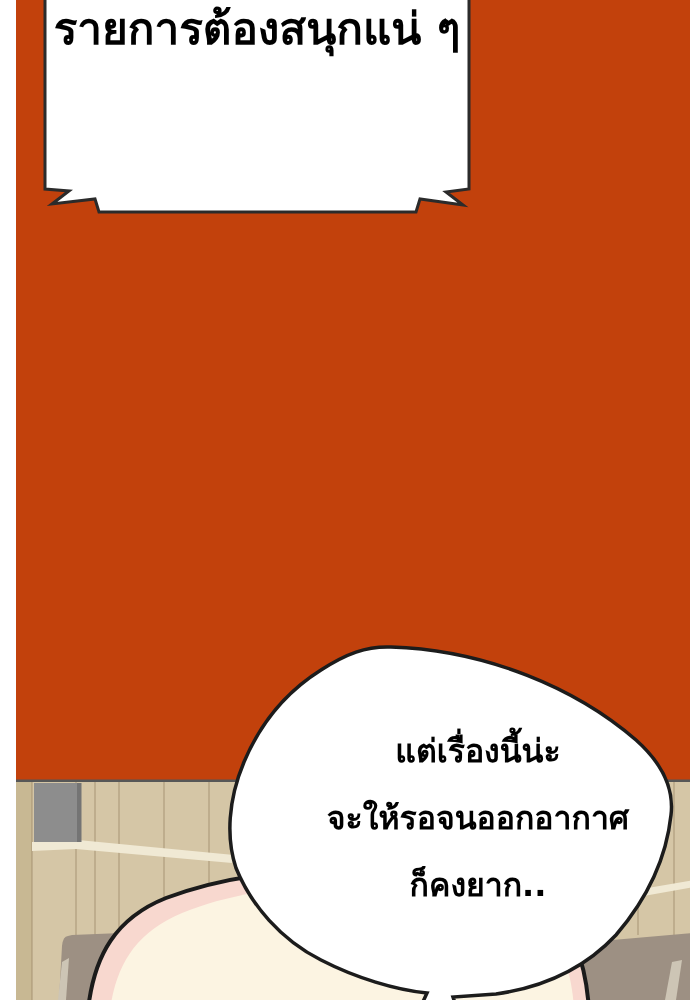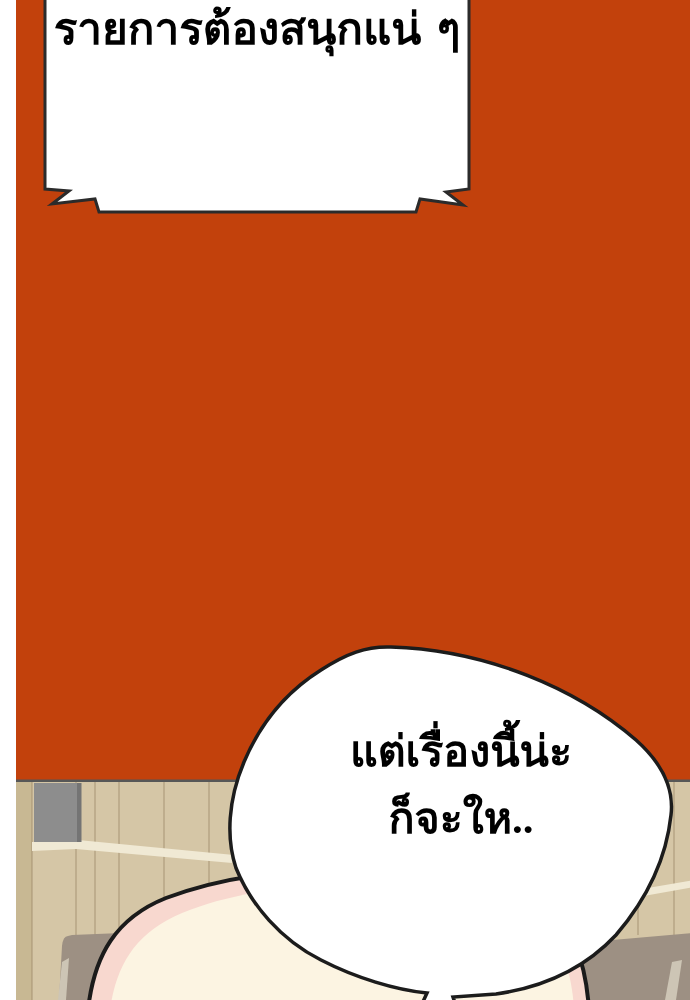--- a/index.html
+++ b/index.html
@@ -17,22 +17,22 @@
     text-align:center;
     color:#000000;
     font-weight:bold;
     letter-spacing:0px;
   }
   .bubble-text-top{
     left:29px;top:2px;width:424px;
     font-size:44px;line-height:54px;
   }
   .bubble-text-bottom{
-    left:240px;top:718px;width:410px;
-    font-size:43px;line-height:67px;font-family:Liberation Serif, serif;
+    left:257px;top:718px;width:410px;
+    font-size:32px;line-height:67px;
   }
   .tline{display:block;}
 </style>
 </head>
 <body>
 
 <div class="canvas">
 
   <svg class="scene-svg" width="690" height="1000" viewBox="0 0 690 1000">
 
@@ -105,16 +105,17 @@
              L 453,189
              L 453,-6 Z" fill="#ffffff" stroke="#2b2b2b" stroke-width="3"></path>
   </svg>
 
   <div class="bubble-text bubble-text-top">
     <span class="tline">รายการต้องสนุกแน่ ๆ</span>
   </div>
 
   <div class="bubble-text bubble-text-bottom">
     <span class="tline">แต่เรื่องนี้น่ะ</span>
-    <span class="tline">ก็จะให..</span>
+    <span class="tline">จะให้รอจนออกอากาศ</span>
+    <span class="tline">ก็คงยาก..</span>
   </div>
 
 </div>
 
 </body></html>

